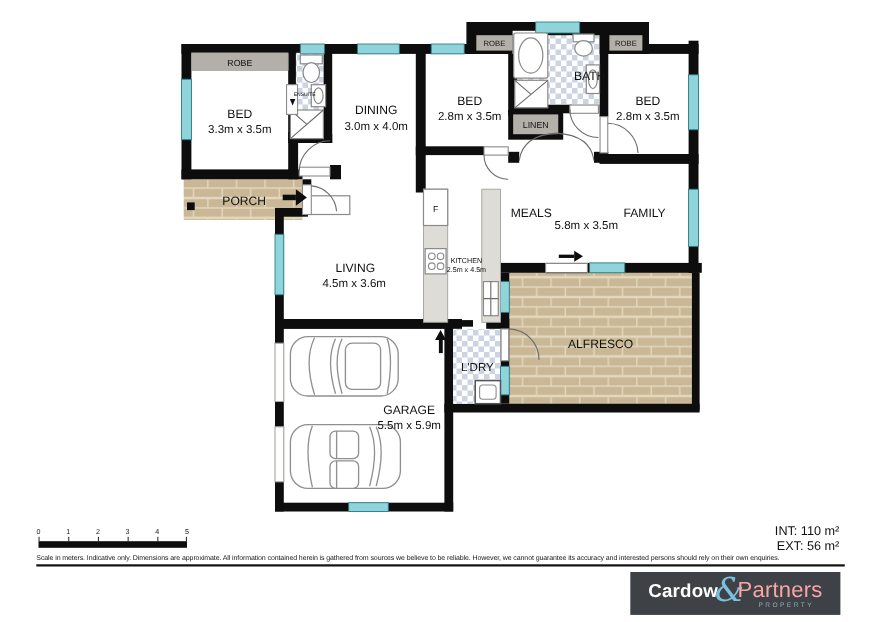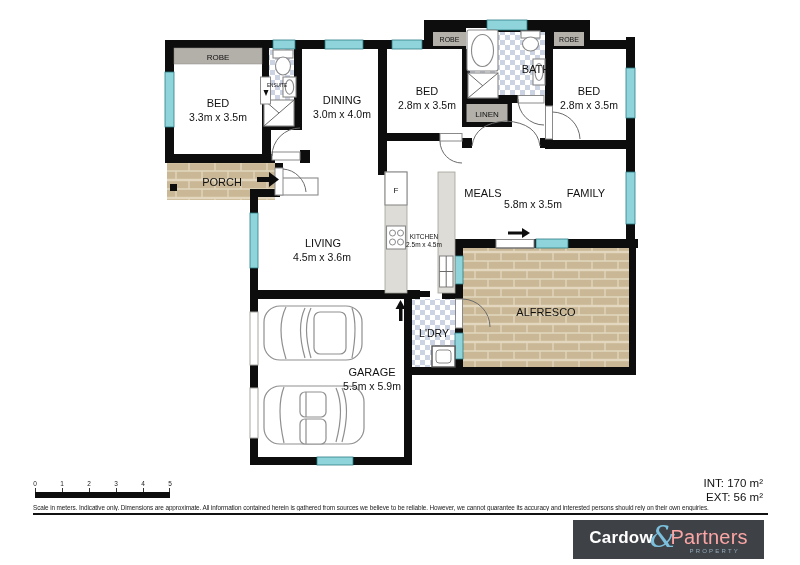--- a/index.html
+++ b/index.html
@@ -257,21 +257,21 @@
       <span class="tick" style="left:81px"></span>
   <span class="tick" style="left:108px"></span>
       <span class="tick" style="left:134px"></span>
   <div class="bar"></div>
 </div>
 
 <div id="disclaimer">Scale in meters. Indicative only. Dimensions are approximate. All information contained herein is gathered from sources we believe to be reliable. However, we cannot guarantee its accuracy and interested persons should rely on their own enquiries.</div>
 <div id="divider"></div>
 
 <div id="areas">
-  <div>INT: 170 m²</div>
+  <div>INT: 110 m²</div>
   <div>EXT: 56 m²</div>
 </div>
 
 <div id="logo">
   <span class="w1">Cardow</span>
   <span class="amp">&amp;</span>
   <span class="w2">Partners</span>
   <span class="tag">PROPERTY</span>
 </div>
 

